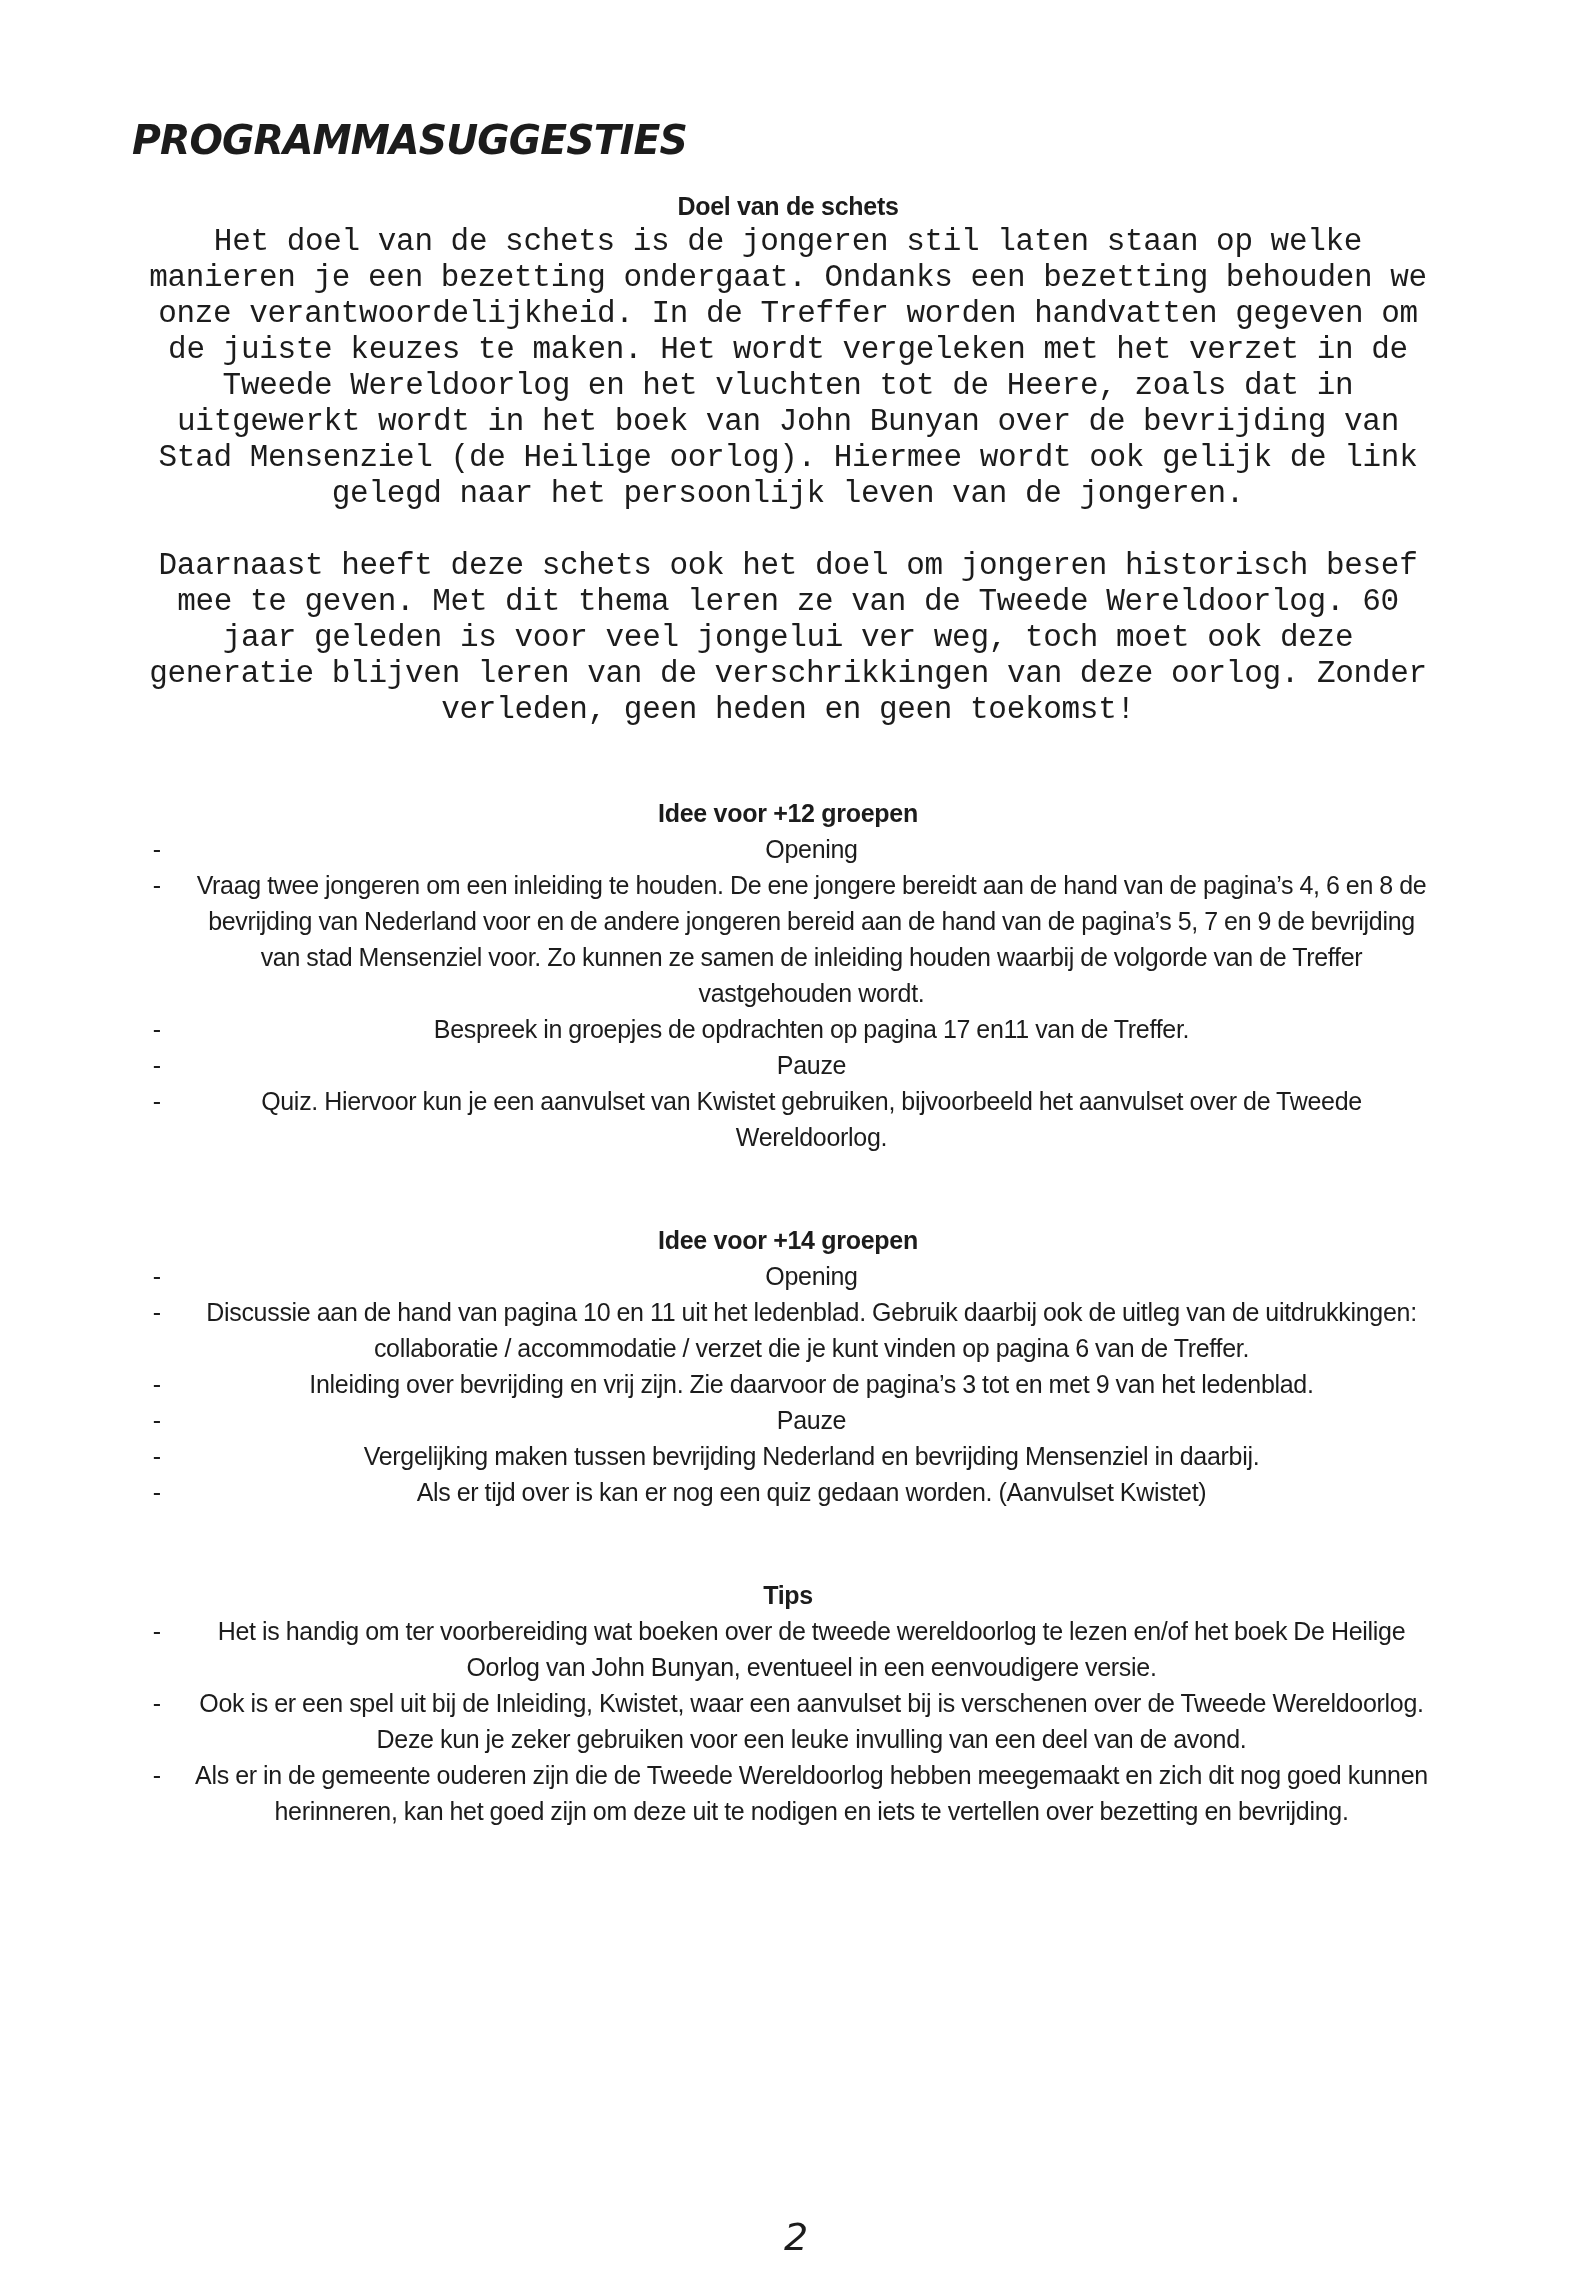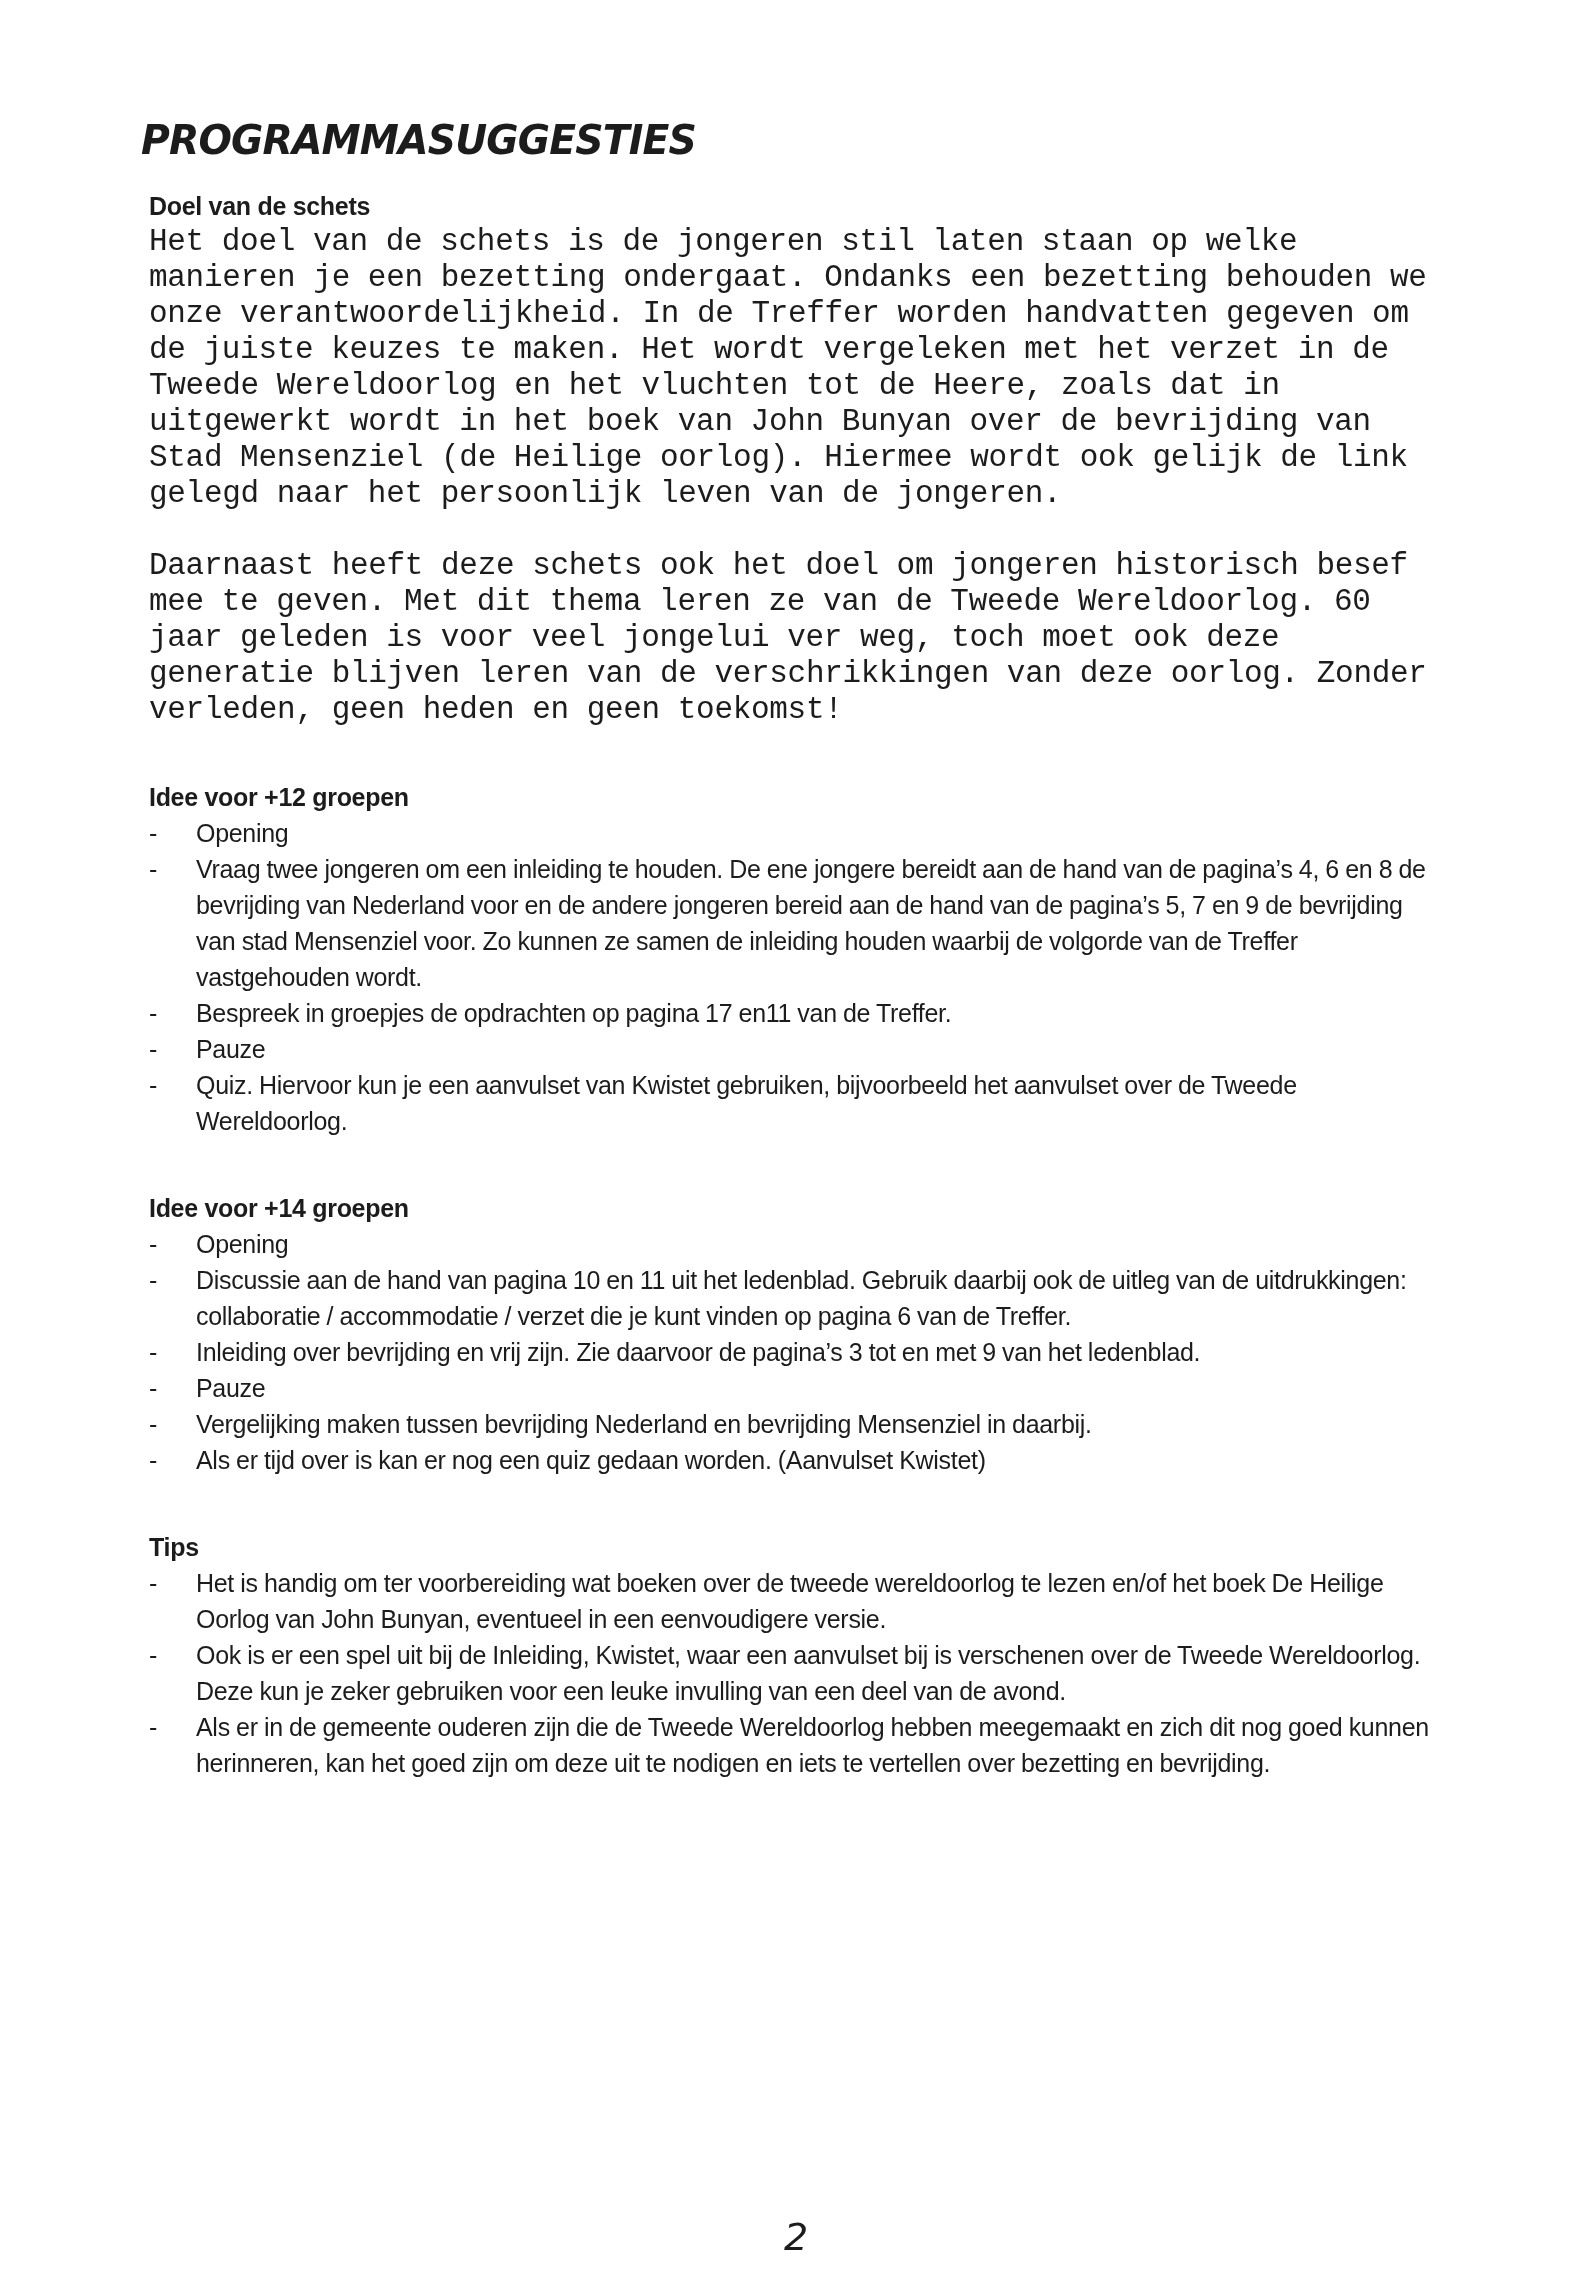--- a/index.html
+++ b/index.html
@@ -6,36 +6,36 @@
   body {
     width: 1592px;
     height: 2295px;
     position: relative;
     overflow: hidden;
     color: #1c1c1c;
     font-family: "Liberation Sans", "DejaVu Sans", sans-serif;
   }
   .page {
     position: absolute;
-    left: 141px;
+    left: 132px;
     top: 110px;
     width: 1312px;
   }
   .title {
     font-family: "DejaVu Sans", "Liberation Sans", sans-serif;
     font-weight: bold;
     font-style: italic;
     font-size: 41px;
     line-height: 60px;
     letter-spacing: -0.9px;
     margin: 0 0 19px 0;
     transform: scaleX(0.96);
     transform-origin: left center;
   }
-  .section { margin: 8px; }
+  .section { margin: 16px; text-align: center; }
   .heading {
     font-weight: bold;
     font-size: 25px;
     line-height: 35px;
     margin: 0;
     letter-spacing: -0.3px;
   }
   .para {
     font-size: 31px;
     line-height: 36px;

